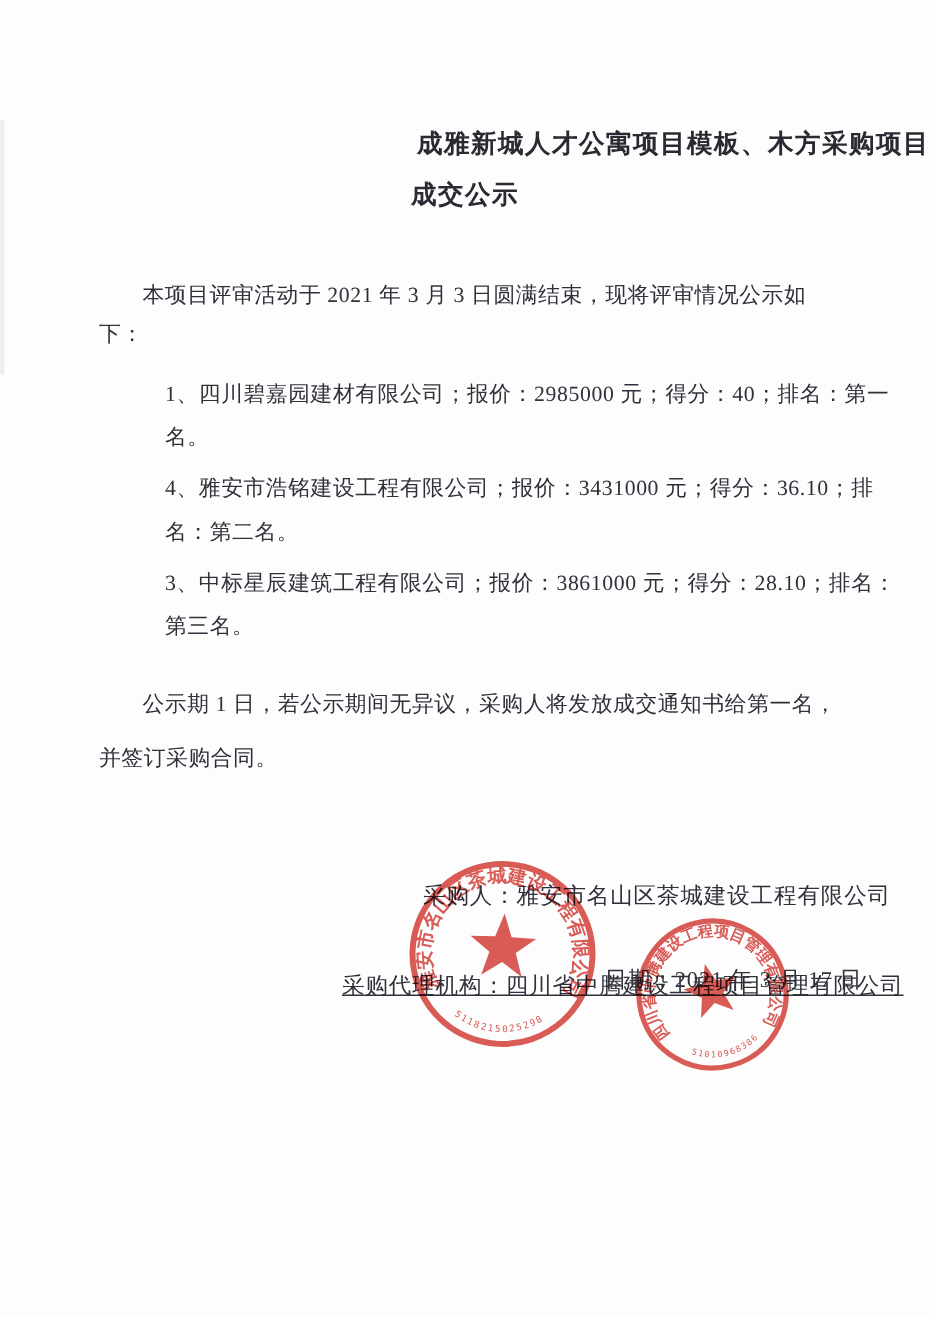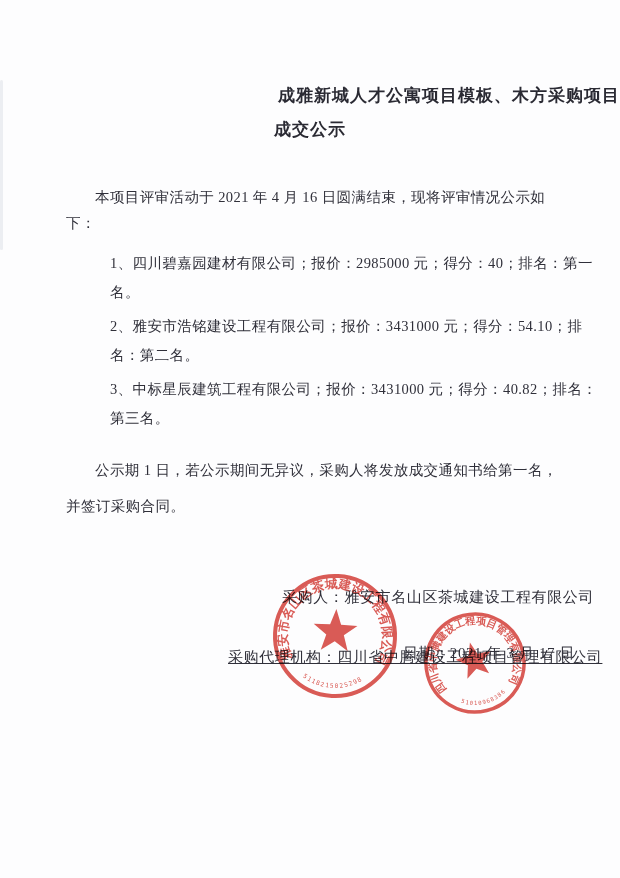--- a/index.html
+++ b/index.html
@@ -53,26 +53,26 @@
 </head>
 <body>
 
 <div class="page">
 
   <div class="scan-artifact"></div>
 
   <h1 class="title title-1">成雅新城人才公寓项目模板、木方采购项目</h1>
   <h2 class="title title-2">成交公示</h2>
 
-  <p class="intro body-text">本项目评审活动于 2021 年 4 月 16 日圆满结束，现将评审情况公示如下：</p>
+  <p class="intro body-text">本项目评审活动于 2021 年 3 月 3 日圆满结束，现将评审情况公示如下：</p>
 
   <div class="items body-text">
     <p>1、四川碧嘉园建材有限公司；报价：2985000 元；得分：40；排名：第一名。</p>
-    <p>2、雅安市浩铭建设工程有限公司；报价：3431000 元；得分：54.10；排名：第二名。</p>
-    <p>3、中标星辰建筑工程有限公司；报价：3431000 元；得分：40.82；排名：第三名。</p>
+    <p>4、雅安市浩铭建设工程有限公司；报价：3431000 元；得分：36.10；排名：第二名。</p>
+    <p>3、中标星辰建筑工程有限公司；报价：3861000 元；得分：28.10；排名：第三名。</p>
   </div>
 
   <p class="notice body-text">公示期 1 日，若公示期间无异议，采购人将发放成交通知书给第一名，并签订采购合同。</p>
 
   <div class="sig sig-purchaser">采购人：雅安市名山区茶城建设工程有限公司</div>
   <div class="sig sig-agency">采购代理机构：四川省中腾建设工程项目管理有限公司</div>
   <div class="sig sig-date">日期：2021 年 3 月 17 日</div>
 
   <div class="stamp stamp-left">
     <svg width="140" height="140" viewBox="0 0 140 140">

